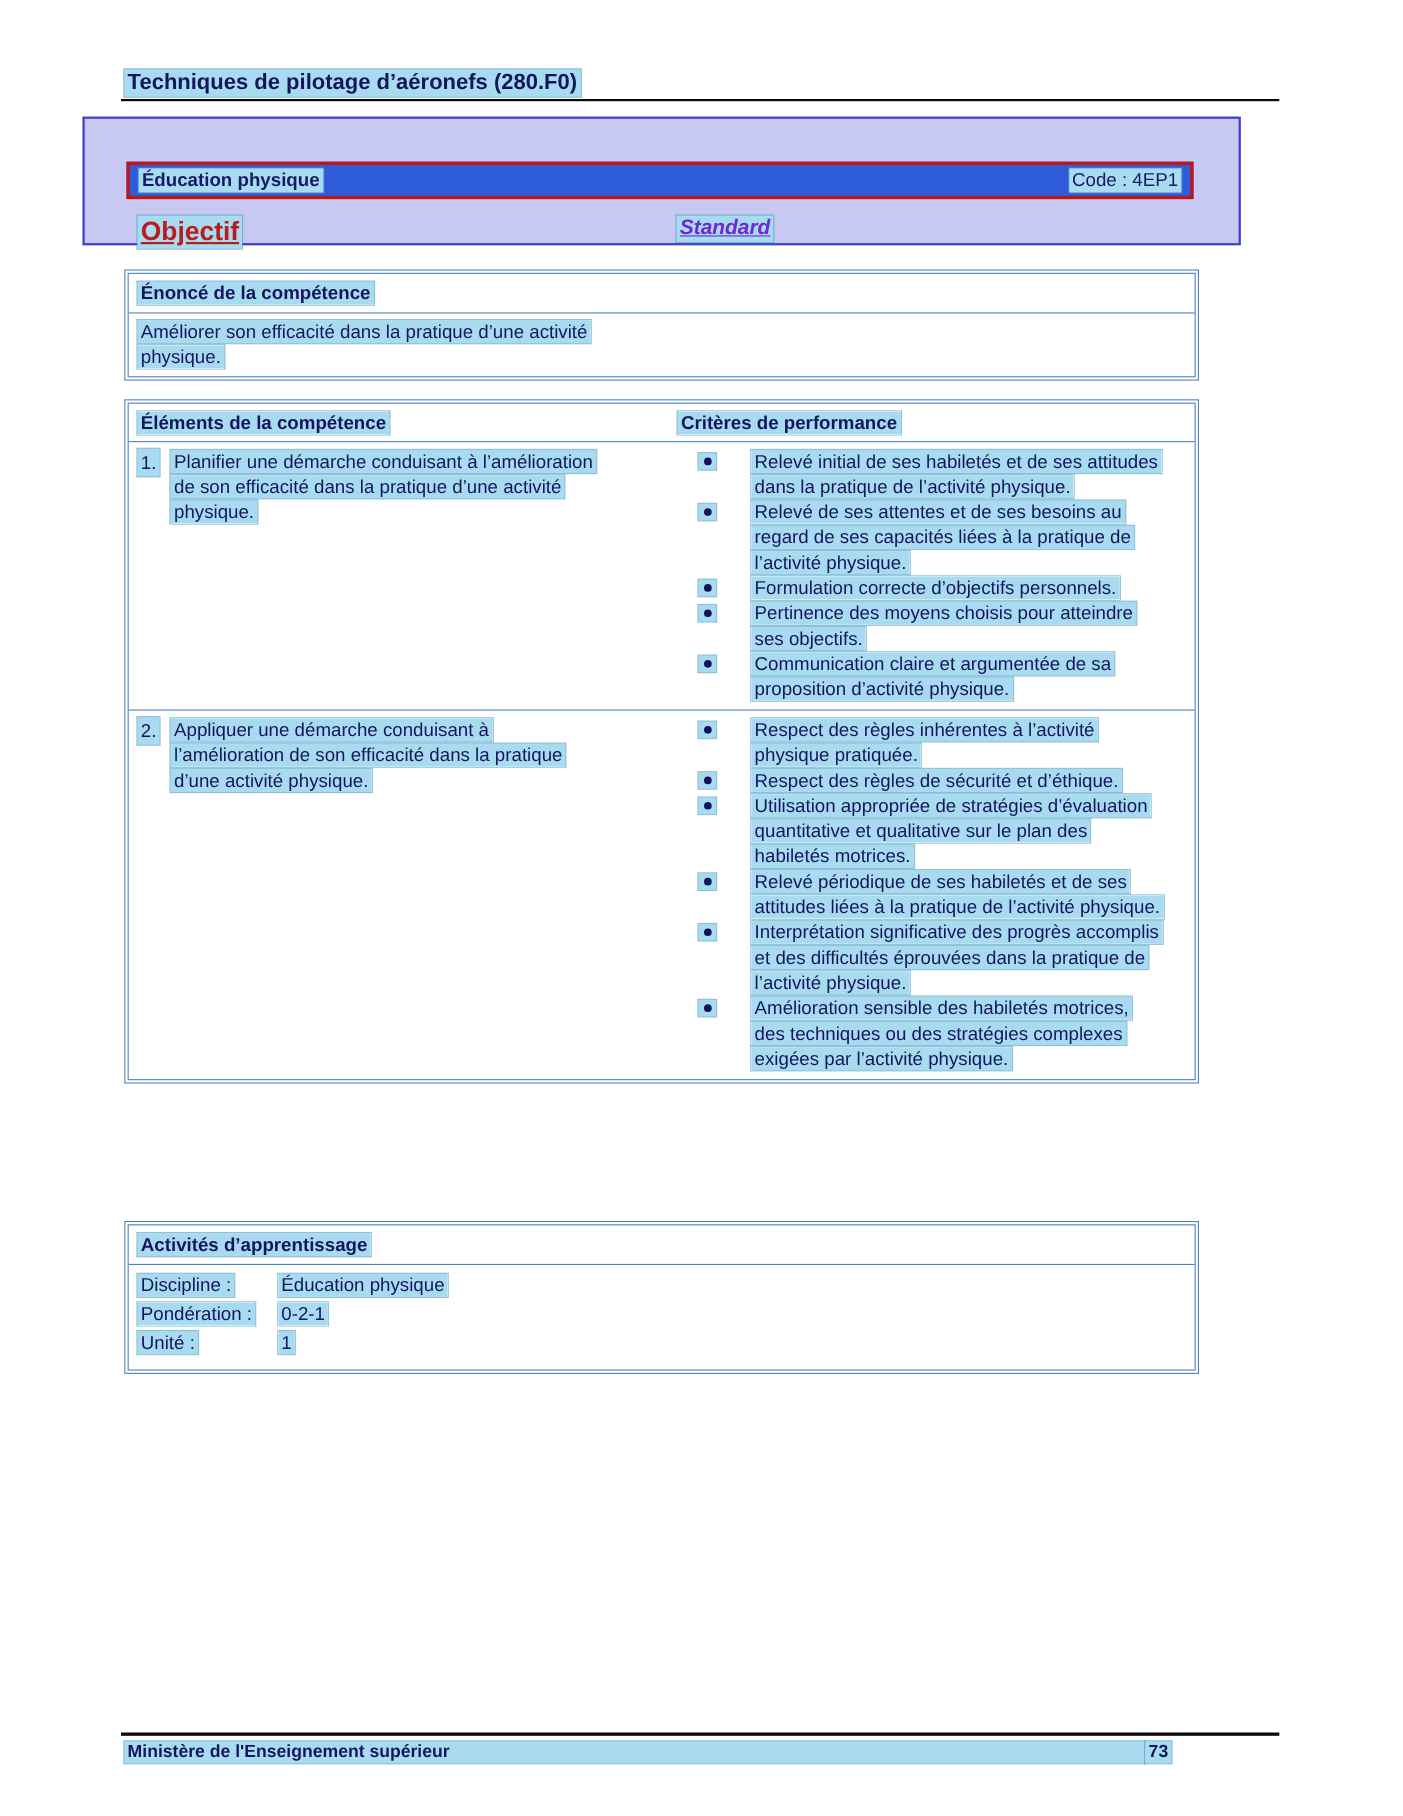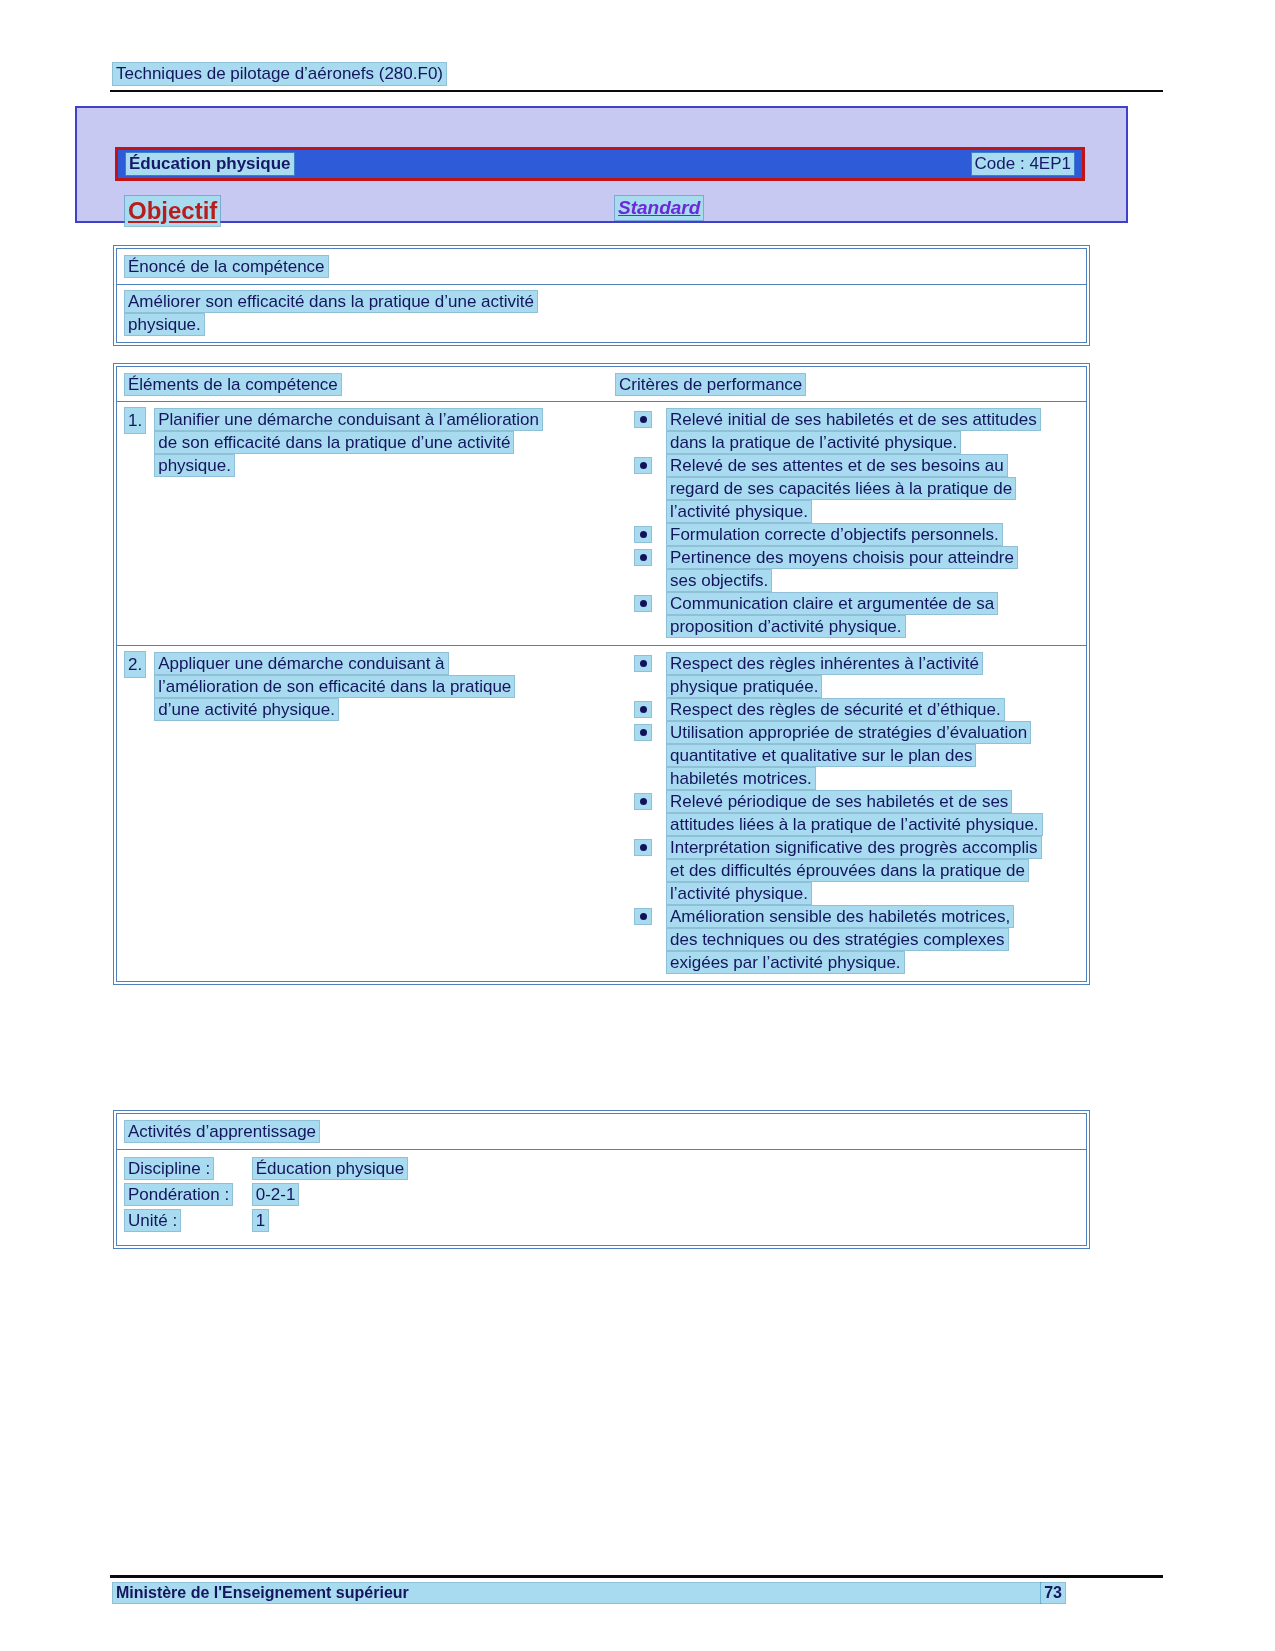--- a/index.html
+++ b/index.html
@@ -3,24 +3,24 @@
 <meta charset="utf-8">
 <title>Document</title>
 <style>
   html,body{margin:0;padding:0;background:#ffffff}
   .page{position:relative;width:1275px;height:1651px;background:#ffffff;
         font-family:"Liberation Sans","DejaVu Sans",sans-serif;font-size:17px;color:#15155e;overflow:hidden}
 
   
   .hl{background:#a8dbef;box-shadow:0 0 0 1px rgba(70,150,190,.6);padding:1px 3px;
       box-decoration-break:clone;-webkit-box-decoration-break:clone}
-  .bold{font-weight:normal}
-
-  
-  .pg-title{position:absolute;left:113px;top:63px;font-weight:normal;font-size:17px}
+  .bold{font-weight:bold}
+
+  
+  .pg-title{position:absolute;left:113px;top:63px;font-weight:bold;font-size:20px}
   .hdr-rule{position:absolute;left:110px;top:90px;width:1053px;height:2px;background:#0a0a0a}
 
   
   .banner{position:absolute;left:75px;top:106px;width:1053px;height:117px;background:#c8c9f2;border:2px solid #4040c8;box-sizing:border-box}
   .banner-bar{position:absolute;left:38px;top:39px;width:970px;height:34px;background:#2e5bd7;border:3px solid #c21414;
               display:flex;align-items:center;justify-content:space-between;padding:0 8px;box-sizing:border-box}
   .banner-bar .hl{font-size:17px;color:#181868}
   .course-title{font-weight:bold}
   .objectif{position:absolute;left:48px;top:88px;font-size:24px;font-weight:bold;color:#b91c1c;text-decoration:underline}
   .standard{position:absolute;left:538px;top:88px;font-size:19px;font-weight:bold;font-style:italic;color:#6d28d9;text-decoration:underline}
@@ -43,21 +43,21 @@
   .c2{flex:1;padding-left:11px;box-sizing:border-box}
   .comp-row{padding:6px 0 7px}
   .comp-row + .comp-row{border-top:1px solid #4f81bd}
   .elem{display:flex;align-items:flex-start;line-height:23px}
   .enum{margin-right:10px}
   .elem-text-wrap{display:block;width:390px;line-height:23px}
   .crit-list{list-style:none;margin:0;padding:0 0 0 19px}
   .crit{display:flex;align-items:flex-start}
   .bullet-wrap{display:inline-flex;align-items:center;justify-content:center;width:16px;height:15px;margin-top:4px;padding:0}
   .dot{width:7px;height:7px;border-radius:50%;background:#12125c}
-  .crit-text-wrap{display:block;width:375px;line-height:23px;margin-left:16px}
+  .crit-text-wrap{display:block;width:375px;line-height:23px;margin-left:32px}
 
   
   .activites{top:1110px}
   .act-body{padding:6px 8px 11px}
   .act-row{line-height:26px}
   .act-label{display:inline-block;width:123px}
 
   
   .footer-rule{position:absolute;left:110px;top:1575px;width:1053px;height:3px;background:#0a0a0a}
   .footer-row{position:absolute;left:113px;top:1583px;width:952px;display:flex;align-items:baseline;font-weight:bold;font-size:16px}

